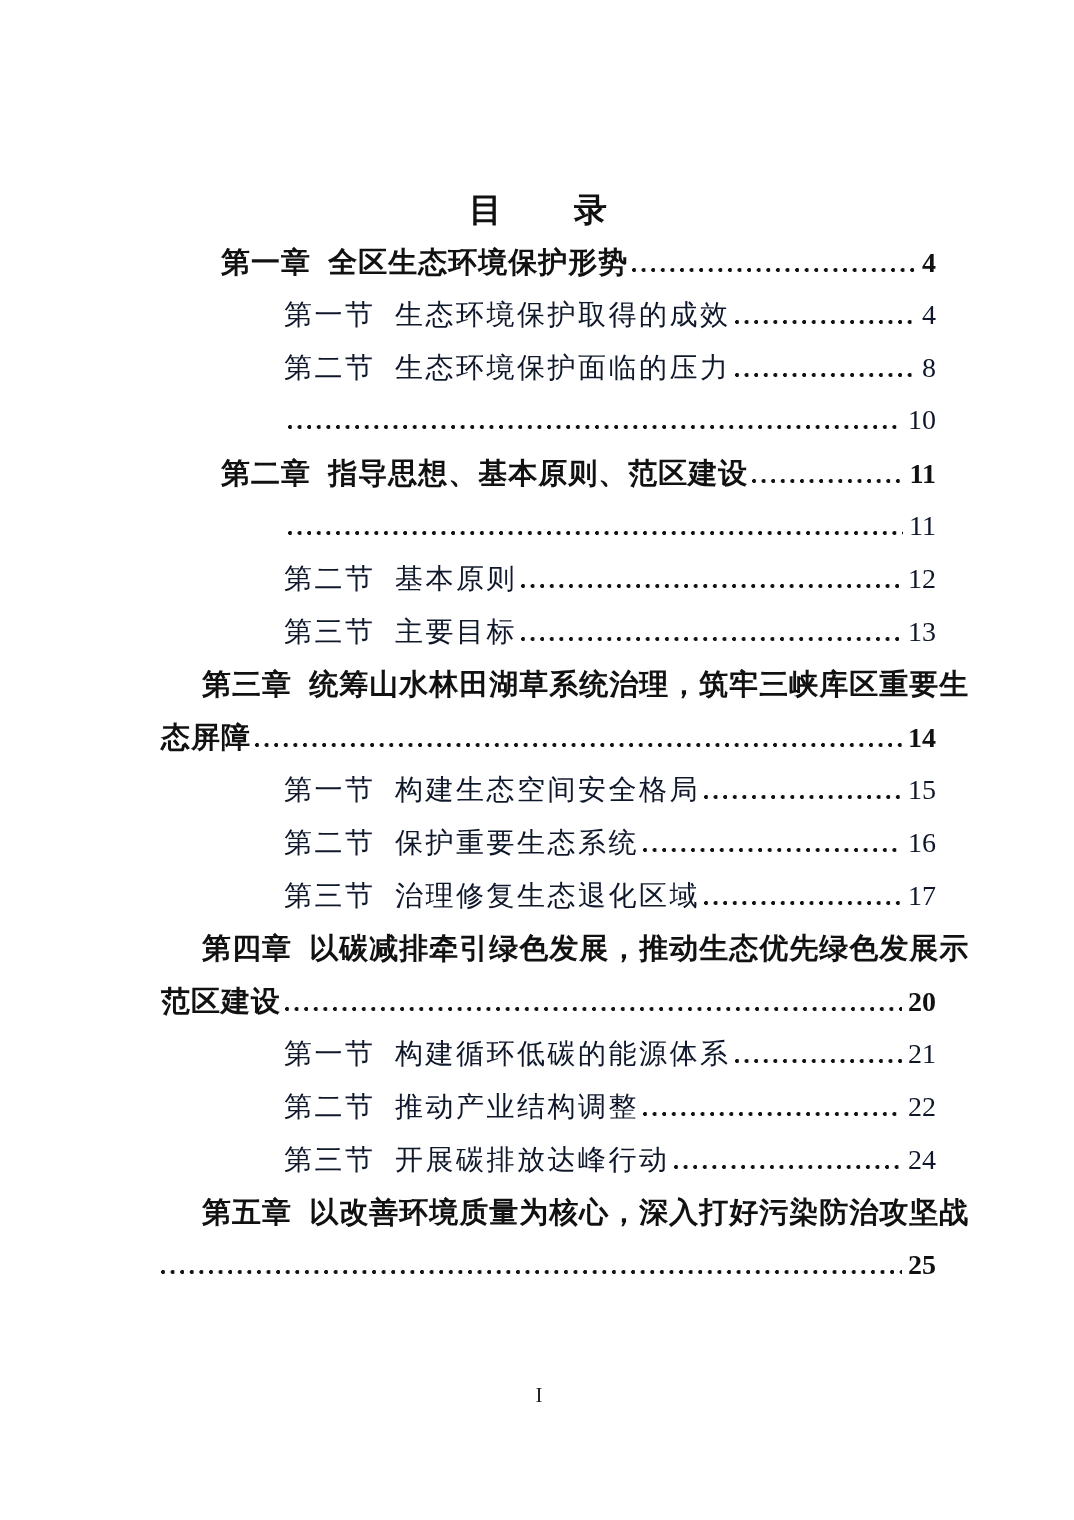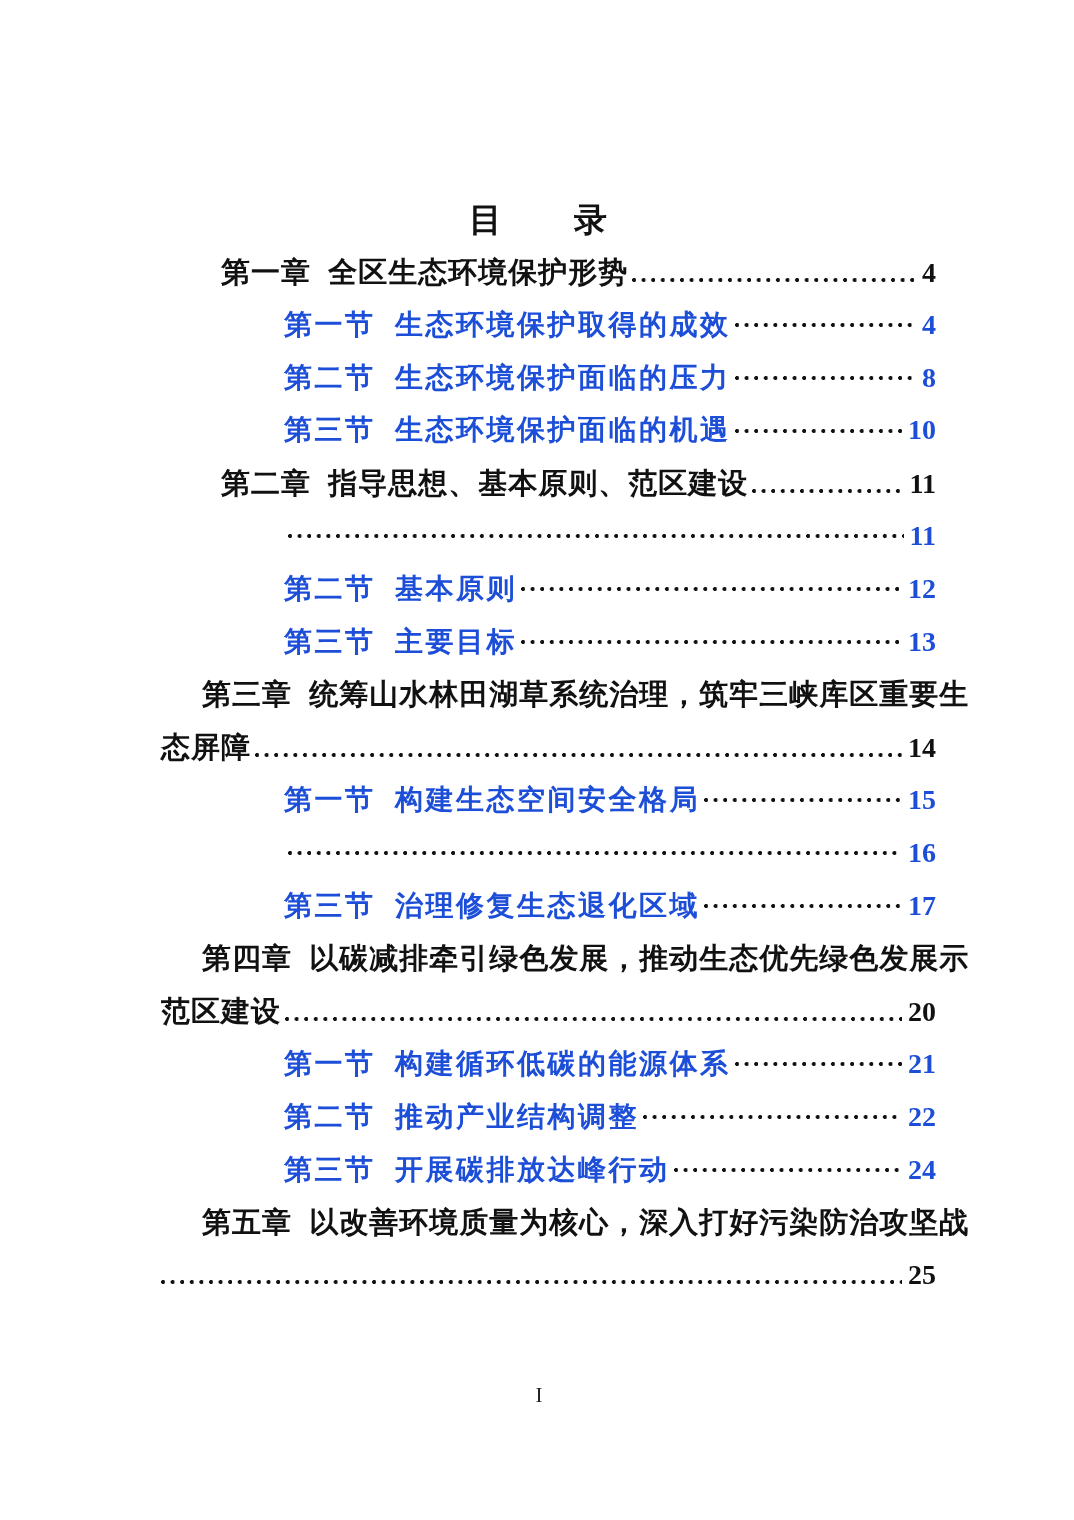--- a/index.html
+++ b/index.html
@@ -9,21 +9,21 @@
     width: 1074px;
     height: 1520px;
     background: #ffffff;
     color: #111111;
     font-family: "Liberation Serif", "DejaVu Serif", serif;
     overflow: hidden;
   }
   .content {
     position: absolute;
     left: 142px;
-    top: 193px;
+    top: 183px;
     width: 794px;
   }
   .doc-title {
     height: 53px;
     line-height: 53px;
     text-align: center;
     font-family: "Liberation Sans", "DejaVu Sans", sans-serif;
     font-weight: bold;
     font-size: 33px;
     letter-spacing: 2px;
@@ -45,26 +45,25 @@
     white-space: pre;
   }
   .chapter-text {
     font-weight: bold;
     font-size: 29px;
     letter-spacing: 1px;
     word-spacing: 9px;
   }
   .chapter-indent { padding-left: 60px; }
   .section-text {
-    font-weight: bold;
+    font-weight: normal;
     font-size: 28px;
     letter-spacing: 2.5px;
     word-spacing: 10px;
-    color: #1d4ed8;
-    align-items: center;
+    color: #0f172a;
   }
   .section-indent { padding-left: 123px; }
   .leader {
     flex: 1 1 auto;
     height: 4px;
     margin: 0 6px 0 4px;
     background-image: radial-gradient(circle at 2px 2px, #111 1.9px, transparent 2.2px);
     background-size: 9.6px 4px;
     background-repeat: repeat-x;
     background-position: left bottom;
@@ -102,21 +101,20 @@
       <span>第一节 生态环境保护取得的成效</span>
       <span class="leader"></span>
       <span class="pg">4</span>
     </div>
     <div class="row section-text section-indent">
       <span>第二节 生态环境保护面临的压力</span>
       <span class="leader"></span>
       <span class="pg">8</span>
     </div>
     <div class="row section-text section-indent">
-      <span>第三节 生态环境保护面临的机遇</span>
       <span class="leader"></span>
       <span class="pg">10</span>
     </div>
 
     <div class="row chapter-text chapter-indent">
       <span>第二章 指导思想、基本原则、范区建设</span>
       <span class="leader"></span>
       <span class="pg">11</span>
     </div>
     <div class="row section-text section-indent">
@@ -139,20 +137,21 @@
       <span>态屏障</span>
       <span class="leader"></span>
       <span class="pg">14</span>
     </div>
     <div class="row section-text section-indent">
       <span>第一节 构建生态空间安全格局</span>
       <span class="leader"></span>
       <span class="pg">15</span>
     </div>
     <div class="row section-text section-indent">
+      <span>第二节 保护重要生态系统</span>
       <span class="leader"></span>
       <span class="pg">16</span>
     </div>
     <div class="row section-text section-indent">
       <span>第三节 治理修复生态退化区域</span>
       <span class="leader"></span>
       <span class="pg">17</span>
     </div>
 
     <div class="row-full chapter-text chapter-indent">第四章 以碳减排牵引绿色发展，推动生态优先绿色发展示</div>

